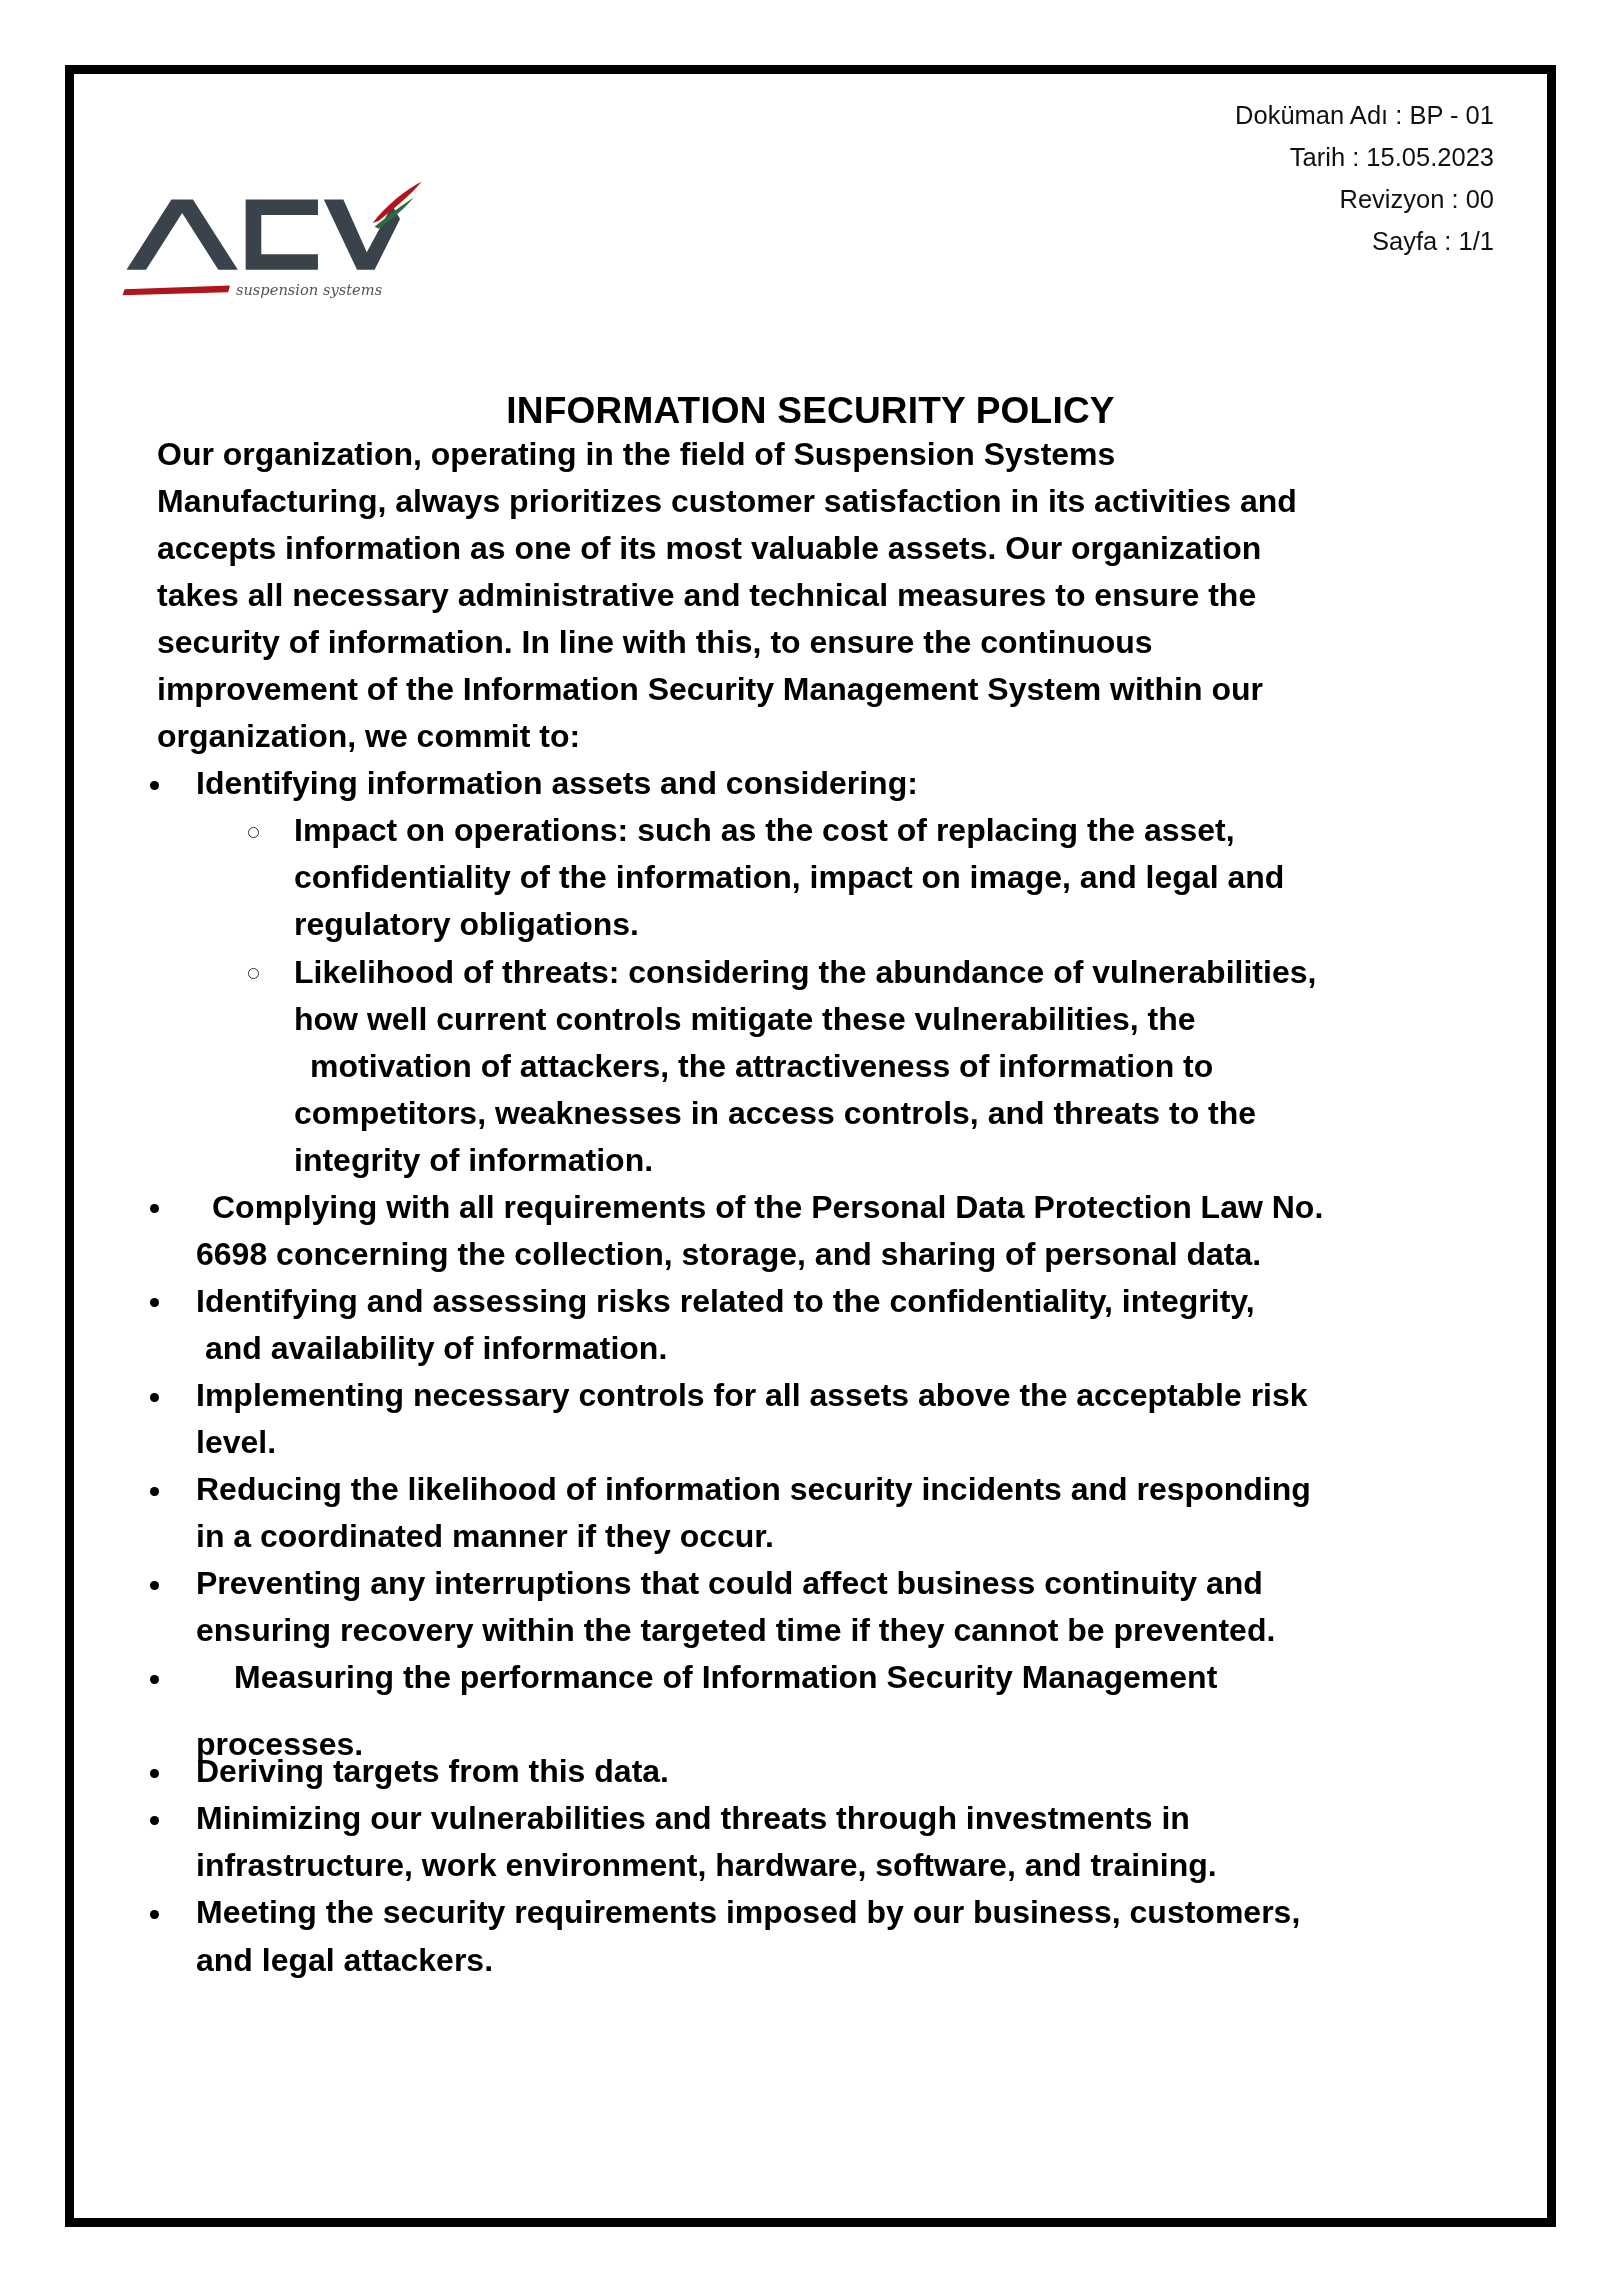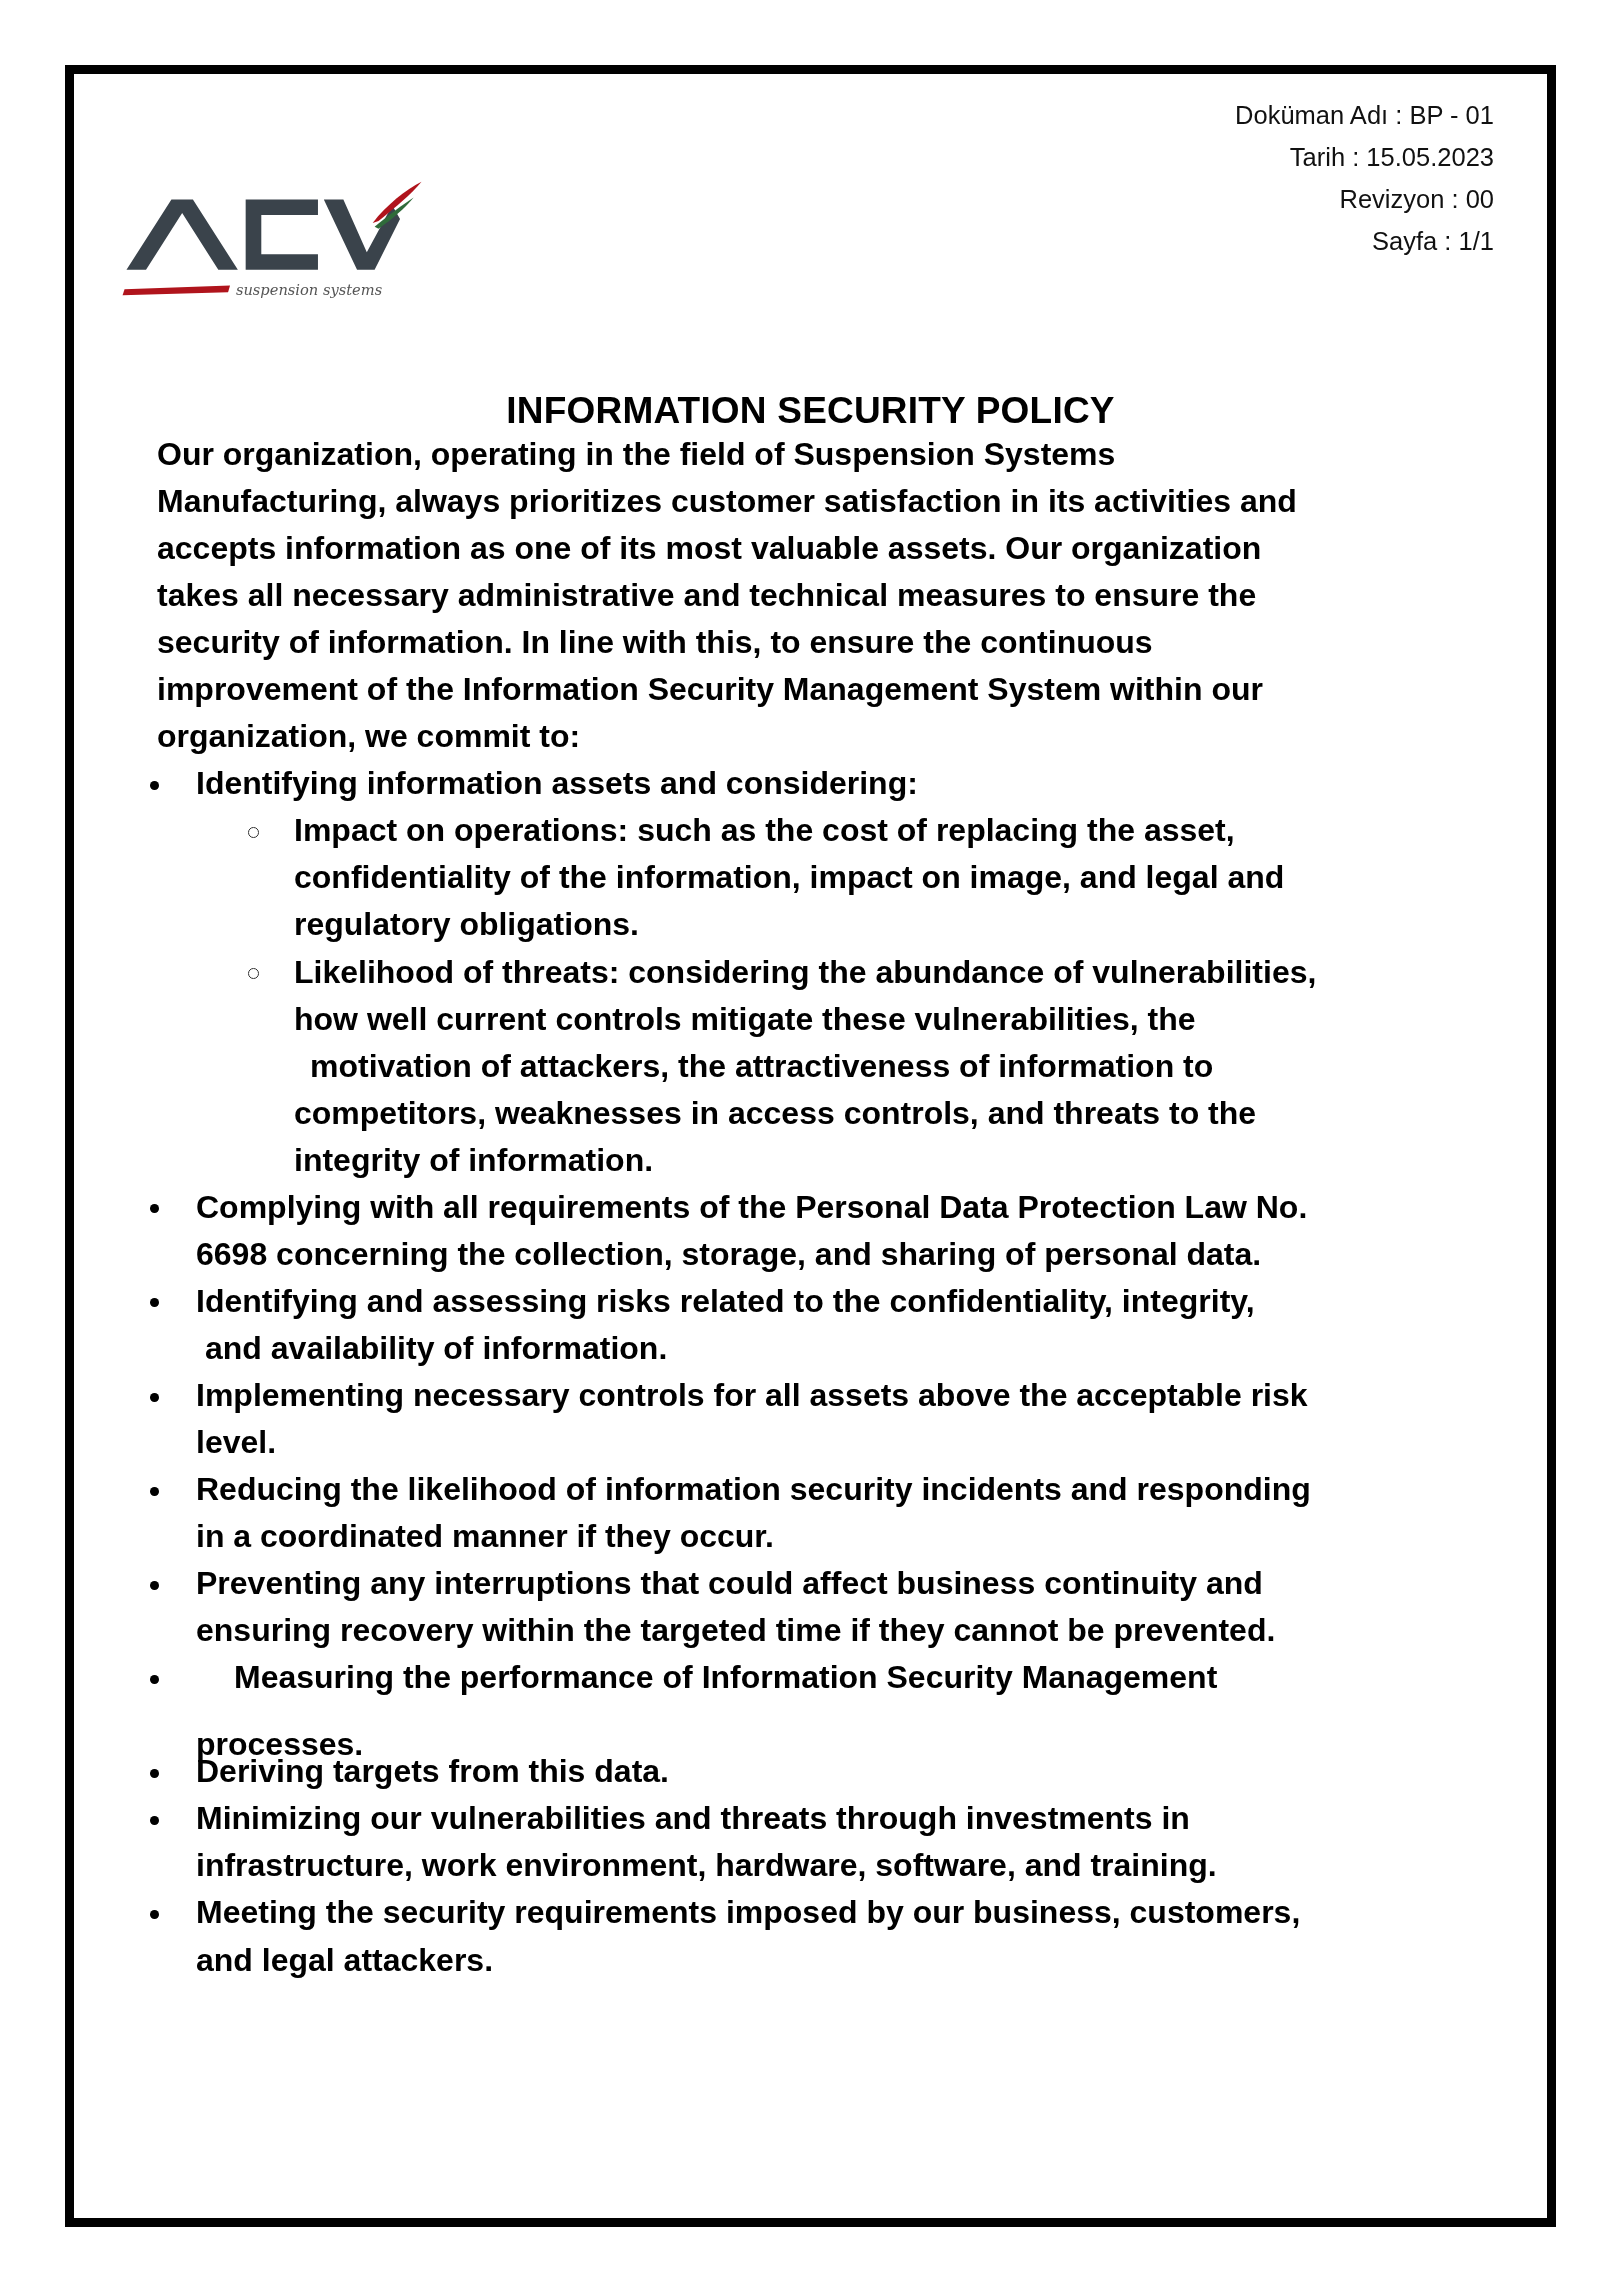--- a/index.html
+++ b/index.html
@@ -65,21 +65,21 @@
     <div class="line" style="left: 294px; top: 376px;">Impact on operations: such as the cost of replacing the asset,</div>
     <div class="line" style="left: 294px; top: 423px;">confidentiality of the information, impact on image, and legal and</div>
     <div class="line" style="left: 294px; top: 470px;">regulatory obligations.</div>
     <span class="sub-bullet" style="left: 248px; top: 537px;"></span>
     <div class="line" style="left: 294px; top: 518px;">Likelihood of threats: considering the abundance of vulnerabilities,</div>
     <div class="line" style="left: 294px; top: 565px;">how well current controls mitigate these vulnerabilities, the</div>
     <div class="line" style="left: 294px; top: 612px; margin-left: 16px;">motivation of attackers, the attractiveness of information to</div>
     <div class="line" style="left: 294px; top: 659px;">competitors, weaknesses in access controls, and threats to the</div>
     <div class="line" style="left: 294px; top: 706px;">integrity of information.</div>
     <span class="bullet" style="left: 150px; top: 773px;"></span>
-    <div class="line" style="left: 196px; top: 753px;">Complying with all requirements of the Personal Data Protection Law No.</div>
+    <div class="line" style="left: 212px; top: 753px;">Complying with all requirements of the Personal Data Protection Law No.</div>
     <div class="line" style="left: 196px; top: 800px;">6698 concerning the collection, storage, and sharing of personal data.</div>
     <span class="bullet" style="left: 150px; top: 867px;"></span>
     <div class="line" style="left: 196px; top: 847px;">Identifying and assessing risks related to the confidentiality, integrity,</div>
     <div class="line" style="left: 205px; top: 894px;">and availability of information.</div>
     <span class="bullet" style="left: 150px; top: 962px;"></span>
     <div class="line" style="left: 196px; top: 941px;">Implementing necessary controls for all assets above the acceptable risk</div>
     <div class="line" style="left: 196px; top: 988px;">level.</div>
     <span class="bullet" style="left: 150px; top: 1056px;"></span>
     <div class="line" style="left: 196px; top: 1035px;">Reducing the likelihood of information security incidents and responding</div>
     <div class="line" style="left: 196px; top: 1082px;">in a coordinated manner if they occur.</div>

